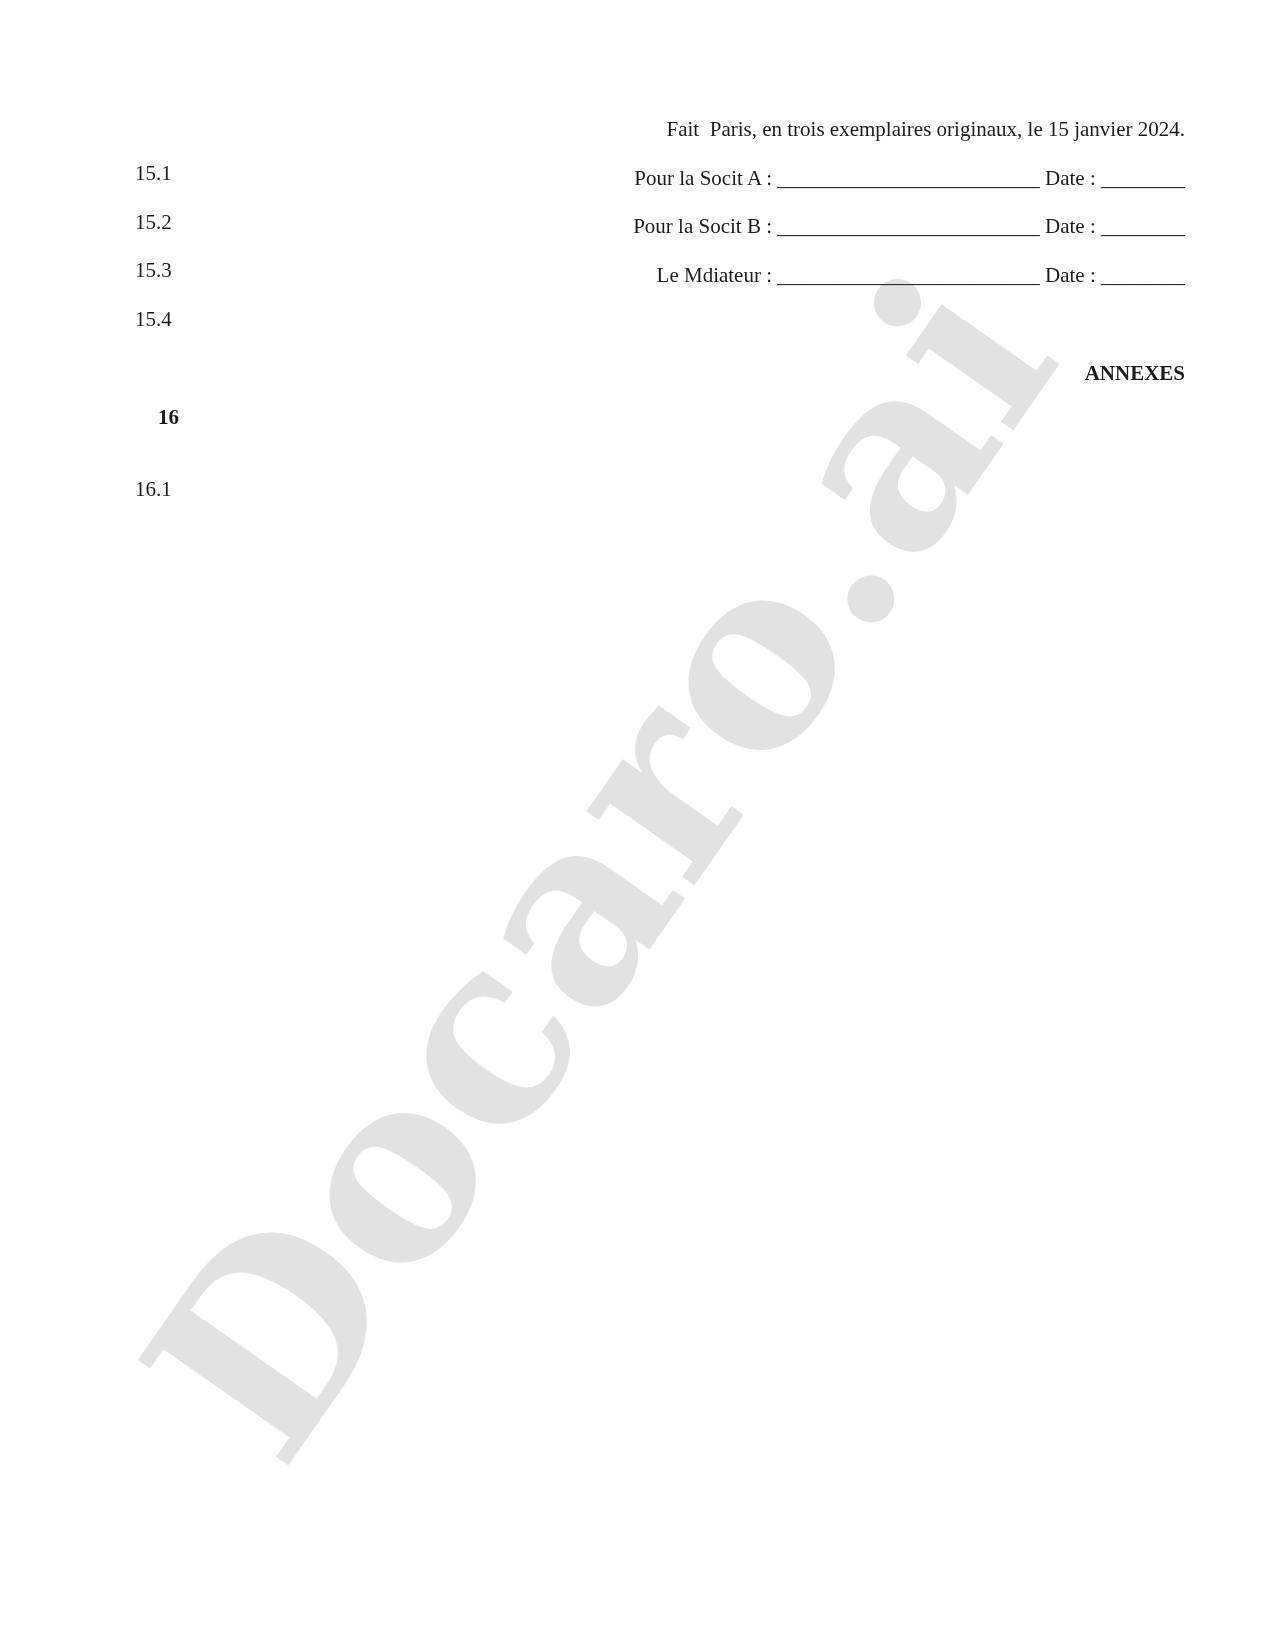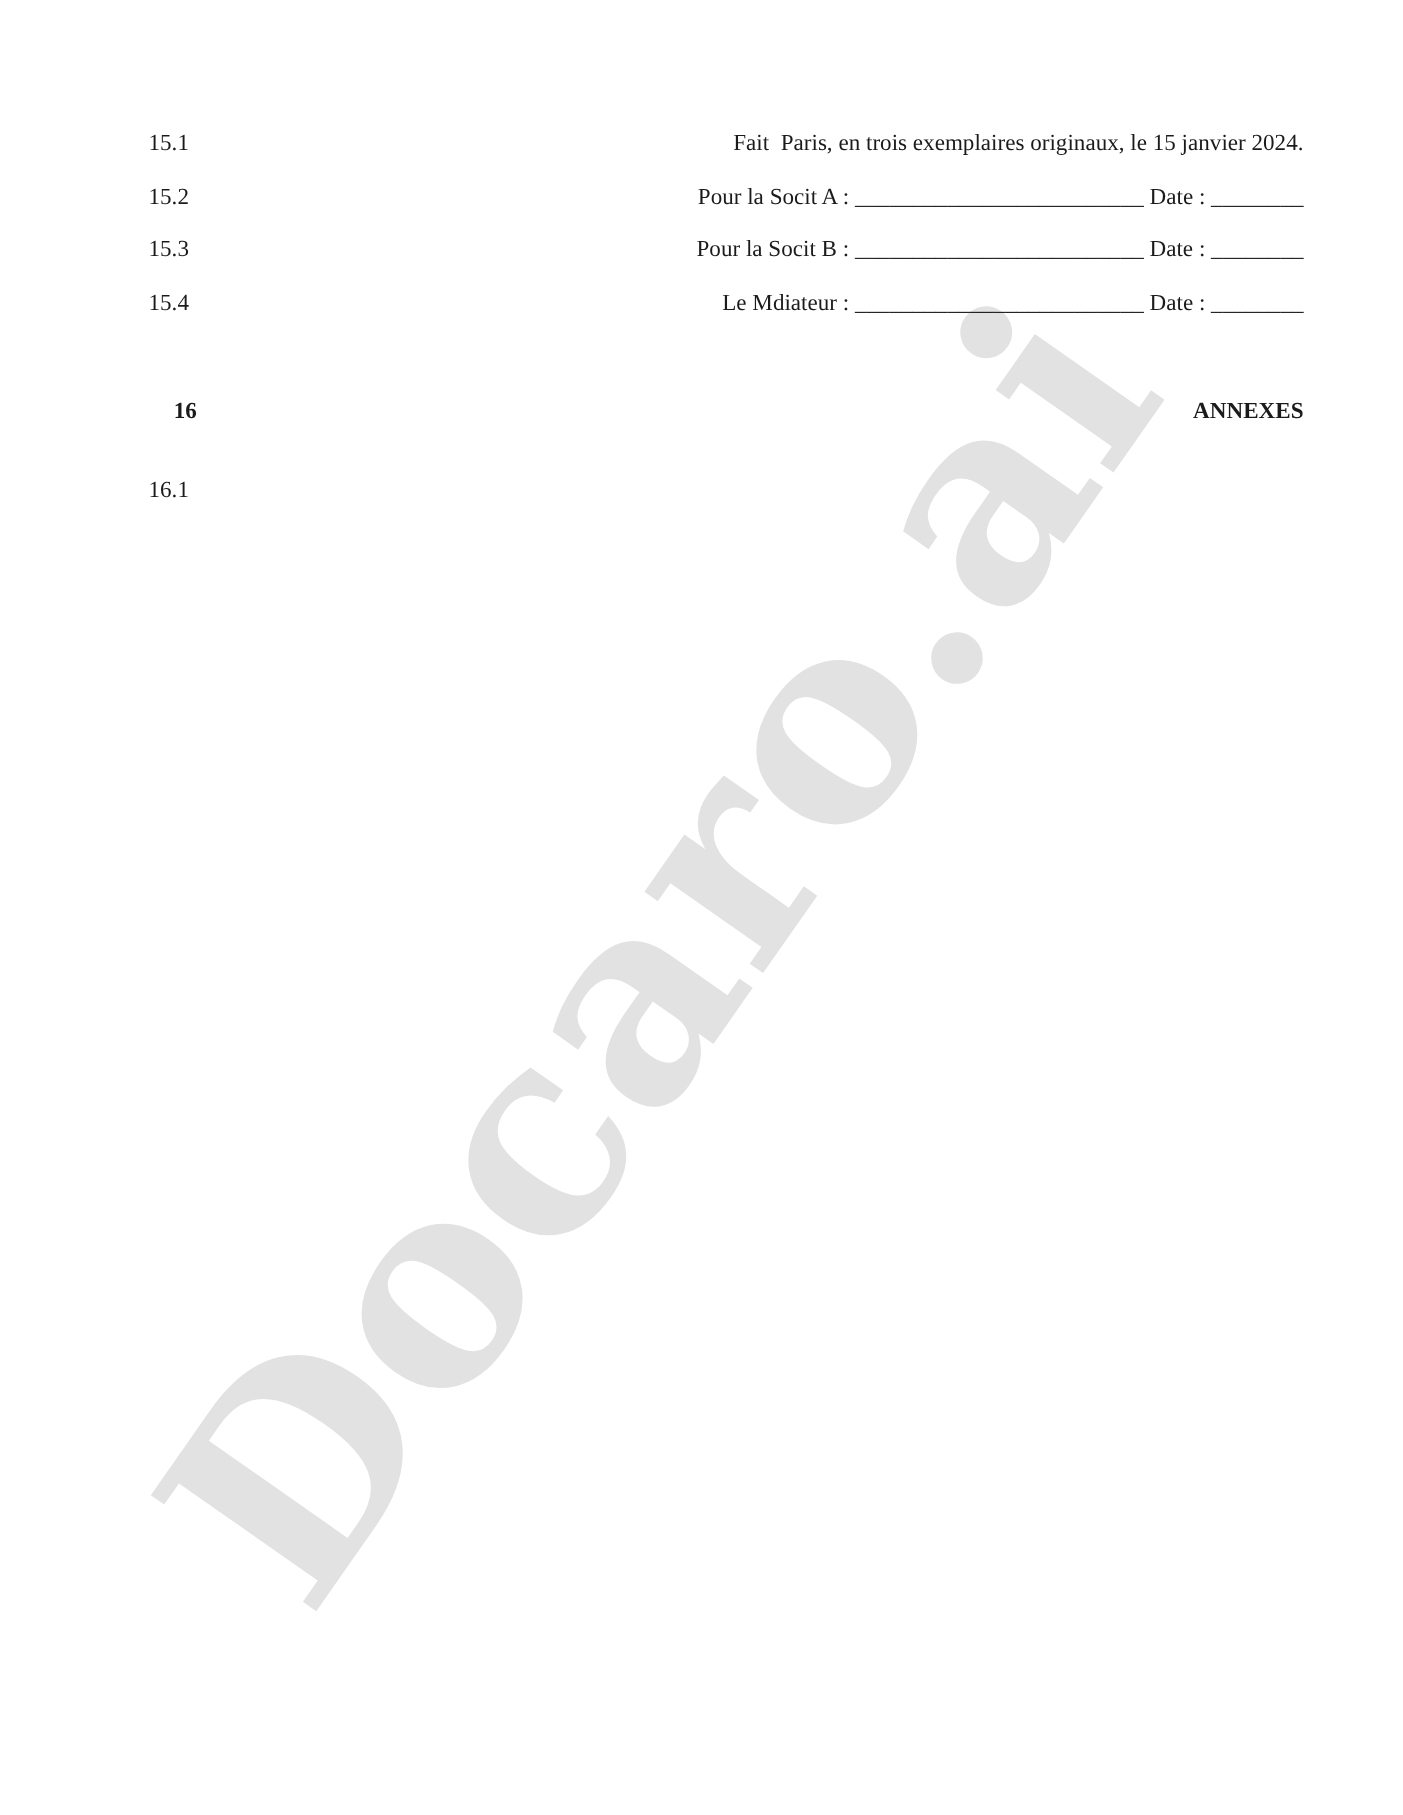--- a/index.html
+++ b/index.html
@@ -43,20 +43,21 @@
     right: 90px;
     display: flex;
     align-items: flex-start;
     font-size: 21px;
     line-height: 27px;
     z-index: 1;
   }
   .row .num {
     flex: 0 0 63px;
     width: 63px;
+    margin-top: 44px;
   }
   .row .txt {
     white-space: pre-wrap;
     flex: 1 1 auto;
     text-align: right;
   }
   .row.heading {
     left: 158px;
     font-weight: bold;
   }

